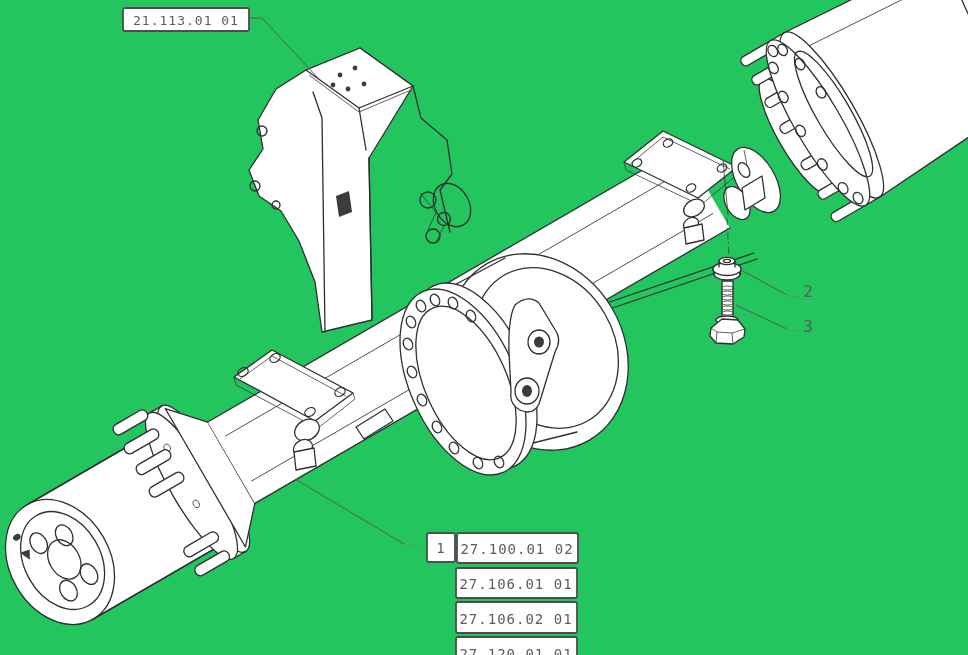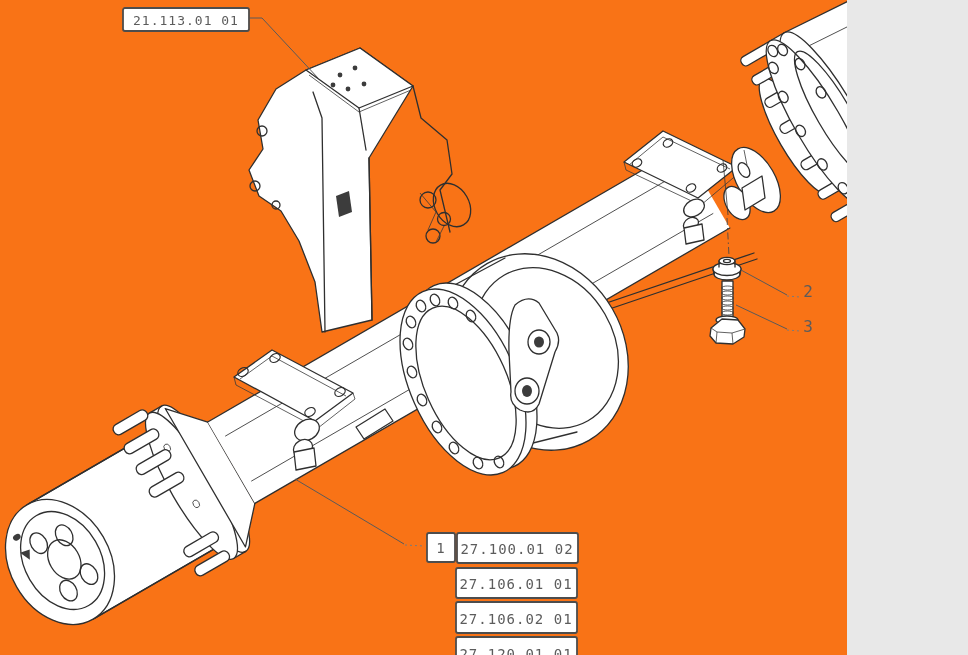--- a/index.html
+++ b/index.html
@@ -1,17 +1,17 @@
 <!DOCTYPE html>
 <html><head>
 <meta charset="utf-8">
 <style>
   html,body{margin:0;padding:0;background:#e8e8e8;}
   .stage{
-    position:relative;width:847px;height:655px;background:#f97316;
+    position:relative;width:968px;height:655px;background:#22c55e;
     overflow:hidden;font-family:"DejaVu Sans Mono","Liberation Mono",monospace;
   }
   svg{position:absolute;left:0;top:0;}
   svg text{
     font-family:"DejaVu Sans Mono","Liberation Mono",monospace;
     fill:#5c5c5c;letter-spacing:1px;
   }
   .reftext{font-size:14px;}
   .toptext{font-size:13px;}
   .itemnum{font-size:16px;letter-spacing:0;}

